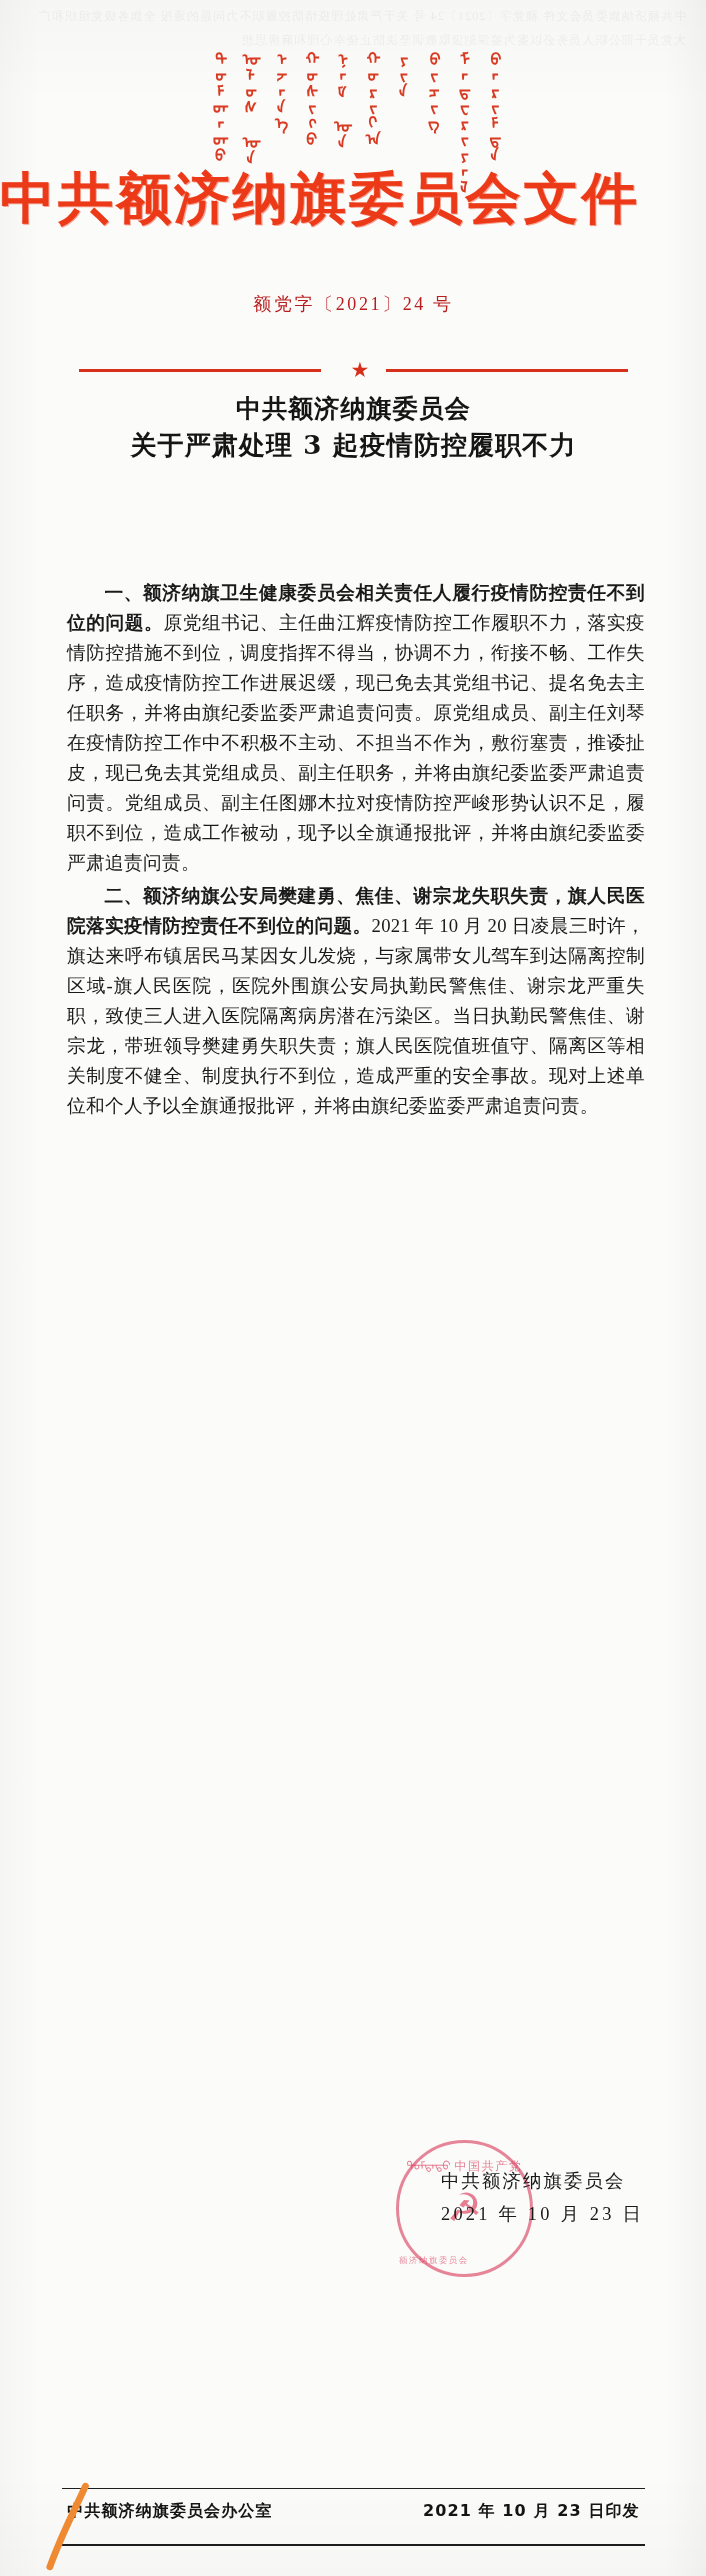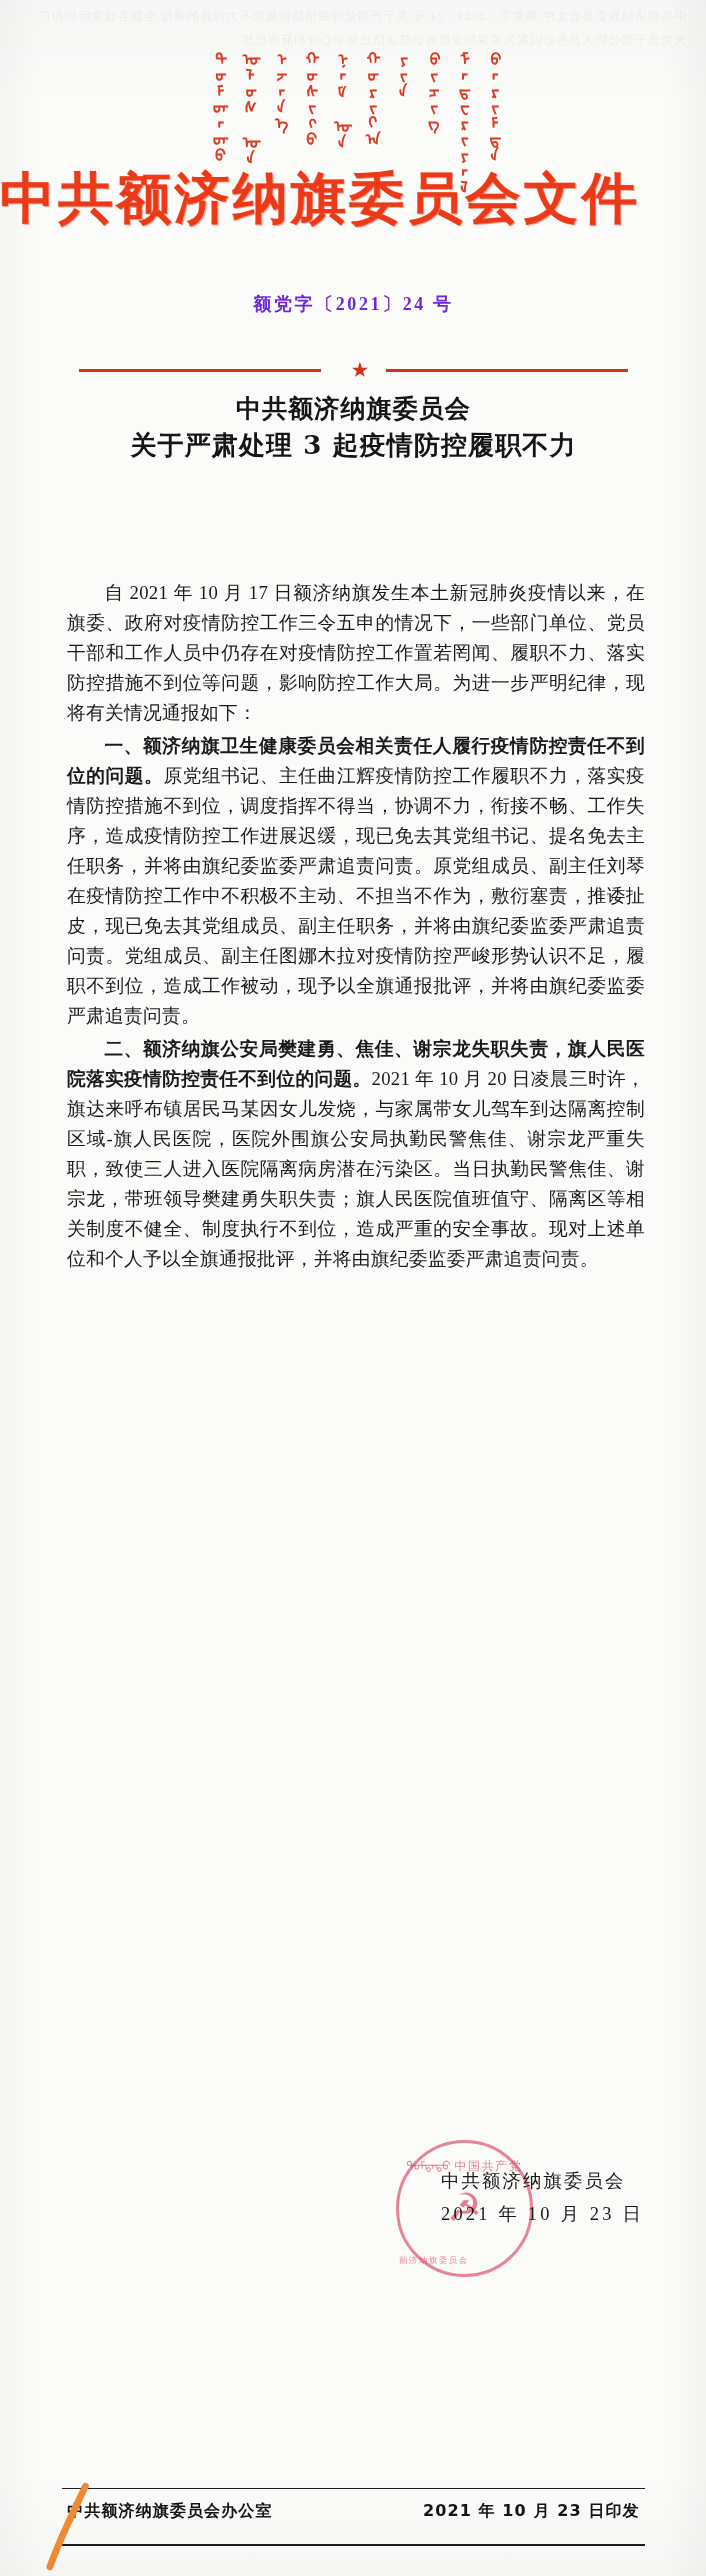--- a/index.html
+++ b/index.html
@@ -92,24 +92,23 @@
     white-space: nowrap;
   }
 
   
   .doc-number {
     position: absolute;
     left: 0;
     right: 0;
     top: 292px;
     text-align: center;
-    color: #6d28d9;
+    color: #b91c1c;
     font-size: 18px;
     letter-spacing: 2.6px;
-    font-weight: bold;
   }
 
   
   .red-rule {
     position: absolute;
     left: 79px;
     right: 79px;
     top: 359px;
     height: 21px;
   }
@@ -314,23 +313,20 @@
     <div class="star">★</div>
   </div>
 
   <div class="subject">
     <div>中共额济纳旗委员会</div>
     <div class="line2">关于严肃处理 3 起疫情防控履职不力</div>
   </div>
 
   <div class="body-area">
     <p>
-      <span class="hd"></span><span>自 2021 年 10 月 17 日额济纳旗发生本土新冠肺炎疫情以来，在旗委、政府对疫情防控工作三令五申的情况下，一些部门单位、党员干部和工作人员中仍存在对疫情防控工作置若罔闻、履职不力、落实防控措施不到位等问题，影响防控工作大局。为进一步严明纪律，现将有关情况通报如下：</span>
-    </p>
-    <p>
       <span class="hd">一、额济纳旗卫生健康委员会相关责任人履行疫情防控责任不到位的问题。</span><span>原党组书记、主任曲江辉疫情防控工作履职不力，落实疫情防控措施不到位，调度指挥不得当，协调不力，衔接不畅、工作失序，造成疫情防控工作进展迟缓，现已免去其党组书记、提名免去主任职务，并将由旗纪委监委严肃追责问责。原党组成员、副主任刘琴在疫情防控工作中不积极不主动、不担当不作为，敷衍塞责，推诿扯皮，现已免去其党组成员、副主任职务，并将由旗纪委监委严肃追责问责。党组成员、副主任图娜木拉对疫情防控严峻形势认识不足，履职不到位，造成工作被动，现予以全旗通报批评，并将由旗纪委监委严肃追责问责。</span>
     </p>
     <p>
       <span class="hd">二、额济纳旗公安局樊建勇、焦佳、谢宗龙失职失责，旗人民医院落实疫情防控责任不到位的问题。</span><span>2021 年 10 月 20 日凌晨三时许，旗达来呼布镇居民马某因女儿发烧，与家属带女儿驾车到达隔离控制区域-旗人民医院，医院外围旗公安局执勤民警焦佳、谢宗龙严重失职，致使三人进入医院隔离病房潜在污染区。当日执勤民警焦佳、谢宗龙，带班领导樊建勇失职失责；旗人民医院值班值守、隔离区等相关制度不健全、制度执行不到位，造成严重的安全事故。现对上述单位和个人予以全旗通报批评，并将由旗纪委监委严肃追责问责。</span>
     </p>
   </div>
 
   <div class="seal">
     <div class="seal-arc">ᠳᠤᠮᠳᠠᠳᠤ 中国共产党</div>
     <div class="seal-star">☭</div>

